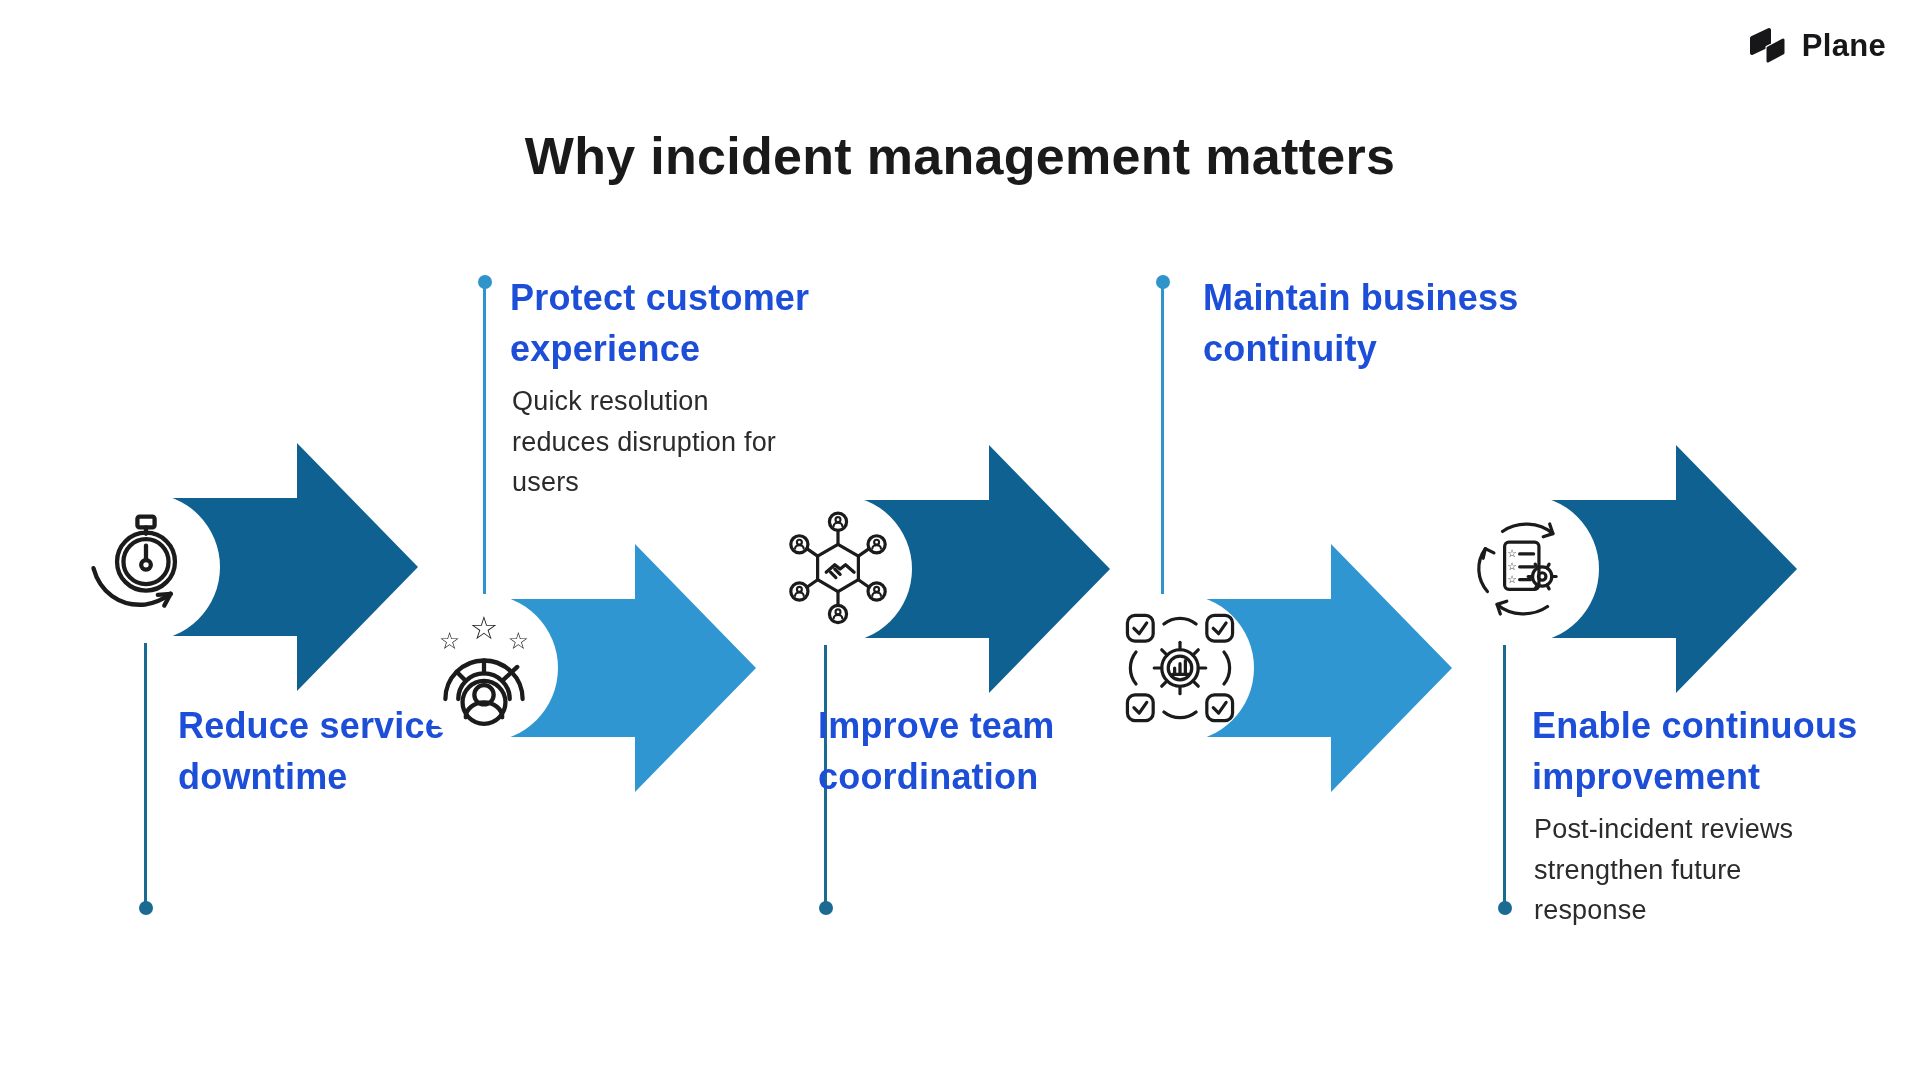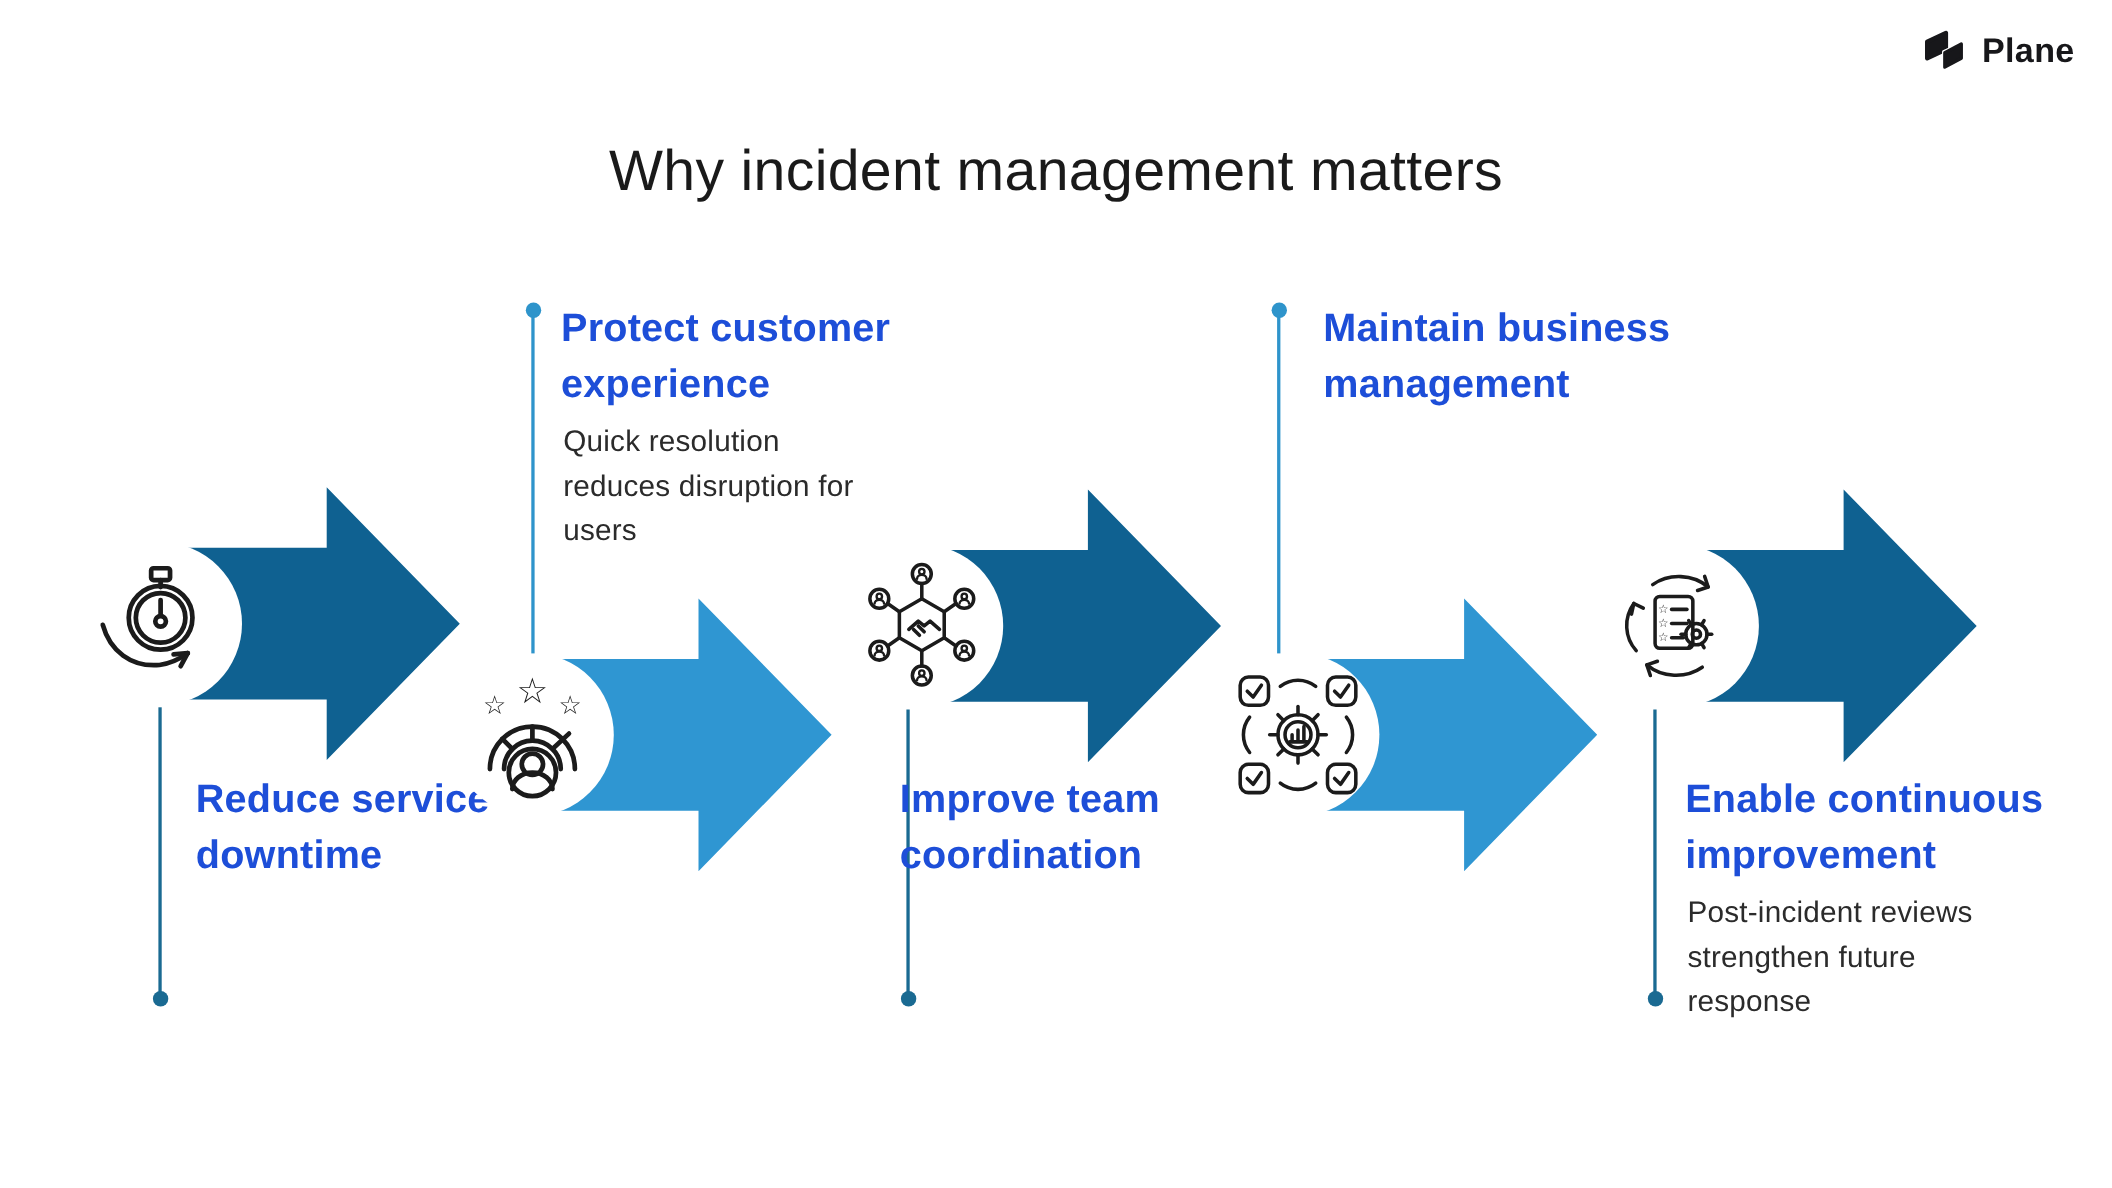--- a/index.html
+++ b/index.html
@@ -3,21 +3,21 @@
 <meta charset="utf-8">
 <style>
   html,body{margin:0;padding:0;background:#ffffff;}
   .stage{
     position:relative;width:1920px;height:1080px;background:#ffffff;
     font-family:"Liberation Sans",sans-serif;overflow:hidden;
   }
   
   .page-title{
     position:absolute;top:126px;left:0;width:100%;text-align:center;
-    font-size:52px;font-weight:400;color:#1a1a1a;letter-spacing:.3px;margin:0;
+    font-size:52px;font-weight:700;color:#1a1a1a;letter-spacing:.3px;margin:0;
   }
   
   .brand{position:absolute;top:26px;right:34px;display:flex;align-items:center;gap:9px;}
   .brand-name{font-size:31px;font-weight:700;color:#17171a;letter-spacing:.3px;}
   
   .arrow{position:absolute;width:350px;height:250px;}
   .a1{left:72px;top:442px;}
   .a2{left:410px;top:543px;}
   .a3{left:764px;top:444px;}
   .a4{left:1106px;top:543px;}
@@ -213,21 +213,21 @@
         <circle cx="55" cy="55" r="11"></circle>
         <path d="M50,60 v-5 M55,60 v-9 M60,60 v-12 M48,61 h15"></path>
       </g>
     </svg>
   </div>
   <div class="connector c4" style="background-color: rgb(46, 148, 203);">
     <span class="dot dot-top" style="background-color: rgb(46, 148, 203);"></span>
   </div>
   <div class="text t4">
     <h2 class="item-title">Maintain business
-management</h2>
+continuity</h2>
   </div>
 
   <svg class="arrow a5" viewBox="0 0 350 250">
     <polygon points="90,56 225,56 225,1 346,125 225,249 225,194 90,194" fill="#0f6191"></polygon>
     <circle cx="74" cy="125" r="74" fill="#ffffff"></circle>
   </svg>
   <div class="icon ic5">
     <svg viewBox="0 0 110 110">
       <g class="oicon-thin">
         <rect x="36" y="30" width="32" height="44" rx="4"></rect>

